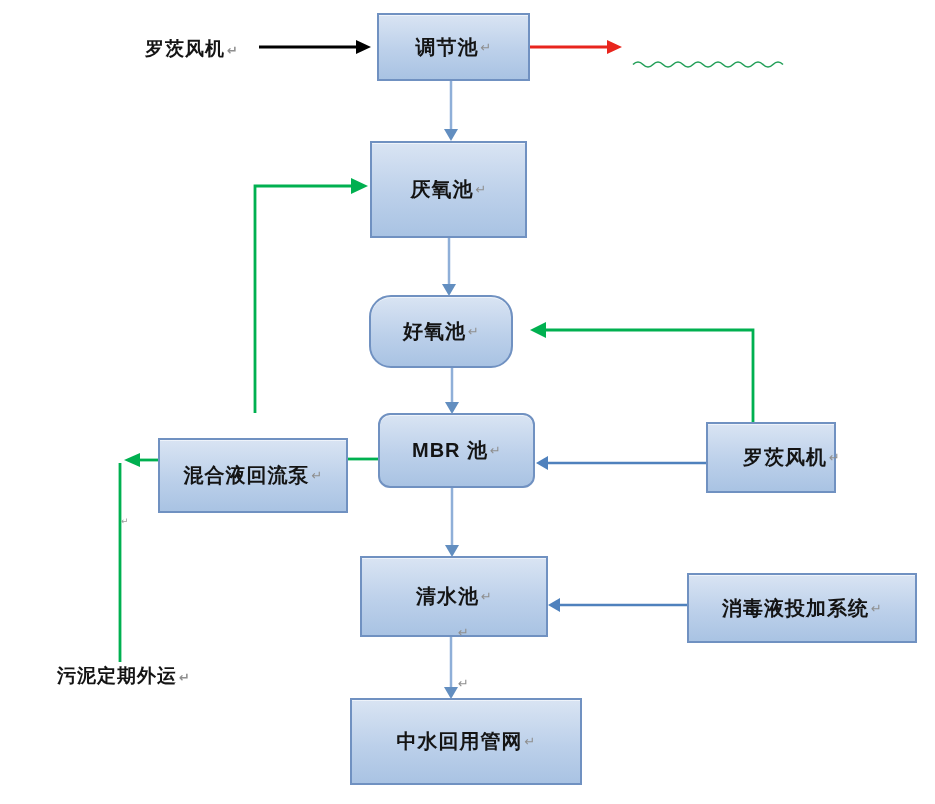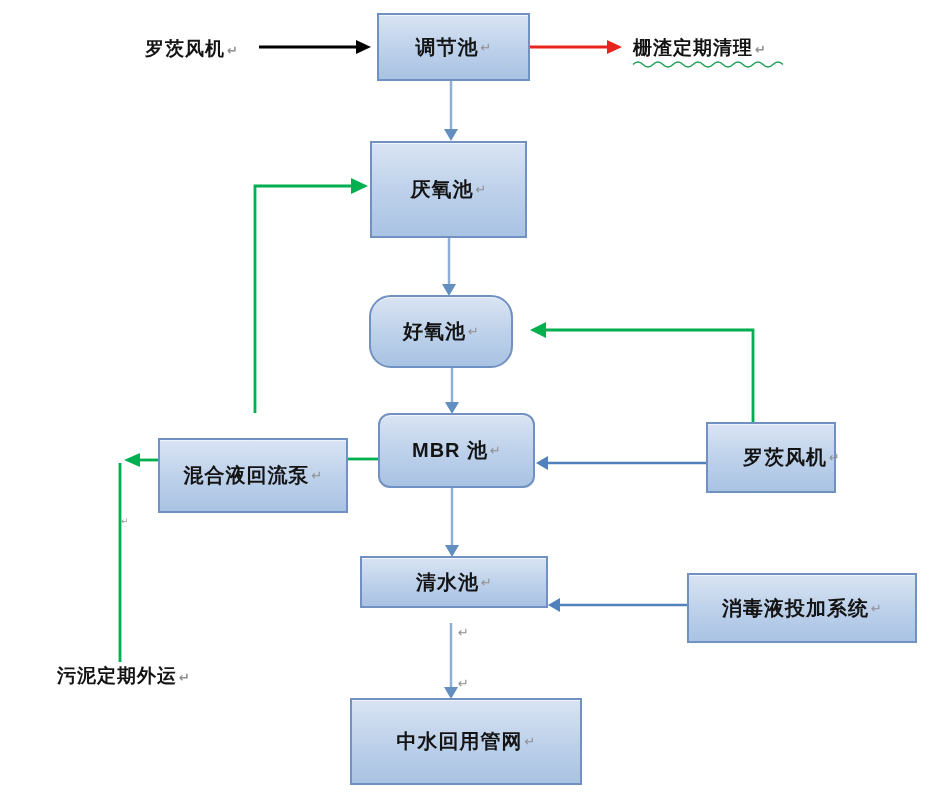--- a/index.html
+++ b/index.html
@@ -19,21 +19,21 @@
   .flabel{position:absolute;font-size:19px;font-weight:700;color:#141414;letter-spacing:1px;white-space:nowrap;}
   .floatp{position:absolute;font-size:13px;color:#8f8f8f;line-height:1;}
   .floatp.tiny{font-size:9px;color:#9a9a9a;}
   
   #n-regulating  {left:377px;top:13px; width:153px;height:68px;}
   #n-anaerobic   {left:370px;top:141px;width:157px;height:97px;}
   #n-aerobic     {left:369px;top:295px;width:144px;height:73px;border-radius:22px;}
   #n-mbr         {left:378px;top:413px;width:157px;height:75px;border-radius:12px;}
   #n-return-pump {left:158px;top:414px;width:190px;height:75px;margin-top:24px;}
   #n-roots-blower{left:706px;top:422px;width:130px;height:71px;padding-left:41px;}
-  #n-clean-water {left:360px;top:556px;width:188px;height:52px;}
+  #n-clean-water {left:360px;top:556px;width:188px;height:81px;}
   #n-dosing      {left:687px;top:553px;width:230px;height:70px;margin-top:20px;}
   #n-reuse-net   {left:350px;top:698px;width:232px;height:87px;}
   
   #l-domestic {left:145px;top:36px;}
   #l-screen   {left:633px;top:35px;}
   #l-sludge   {left:57px; top:663px;}
   #p-line1{left:458px;top:626px;}
   #p-line2{left:458px;top:677px;}
   #p-tiny {left:121px;top:517px;}
 </style>
@@ -111,23 +111,20 @@
       <span class="pilcrow">↵</span>
   </div>
   <div class="node" id="n-reuse-net">
     <span class="nlabel">中水回用管网</span>
       <span class="pilcrow">↵</span>
   </div>
 
   <div class="flabel" id="l-domestic">
     <span>罗茨风机</span><span class="pilcrow">↵</span>
   </div>
-  <div class="flabel" id="l-screen">
-    <span>栅渣定期清理</span><span class="pilcrow">↵</span>
-  </div>
   <div class="flabel" id="l-sludge">
     <span>污泥定期外运</span><span class="pilcrow">↵</span>
   </div>
 
   <span class="floatp" id="p-line1">↵</span>
   <span class="floatp" id="p-line2">↵</span>
   <span class="floatp tiny" id="p-tiny">↵</span>
 
 </div>
 

